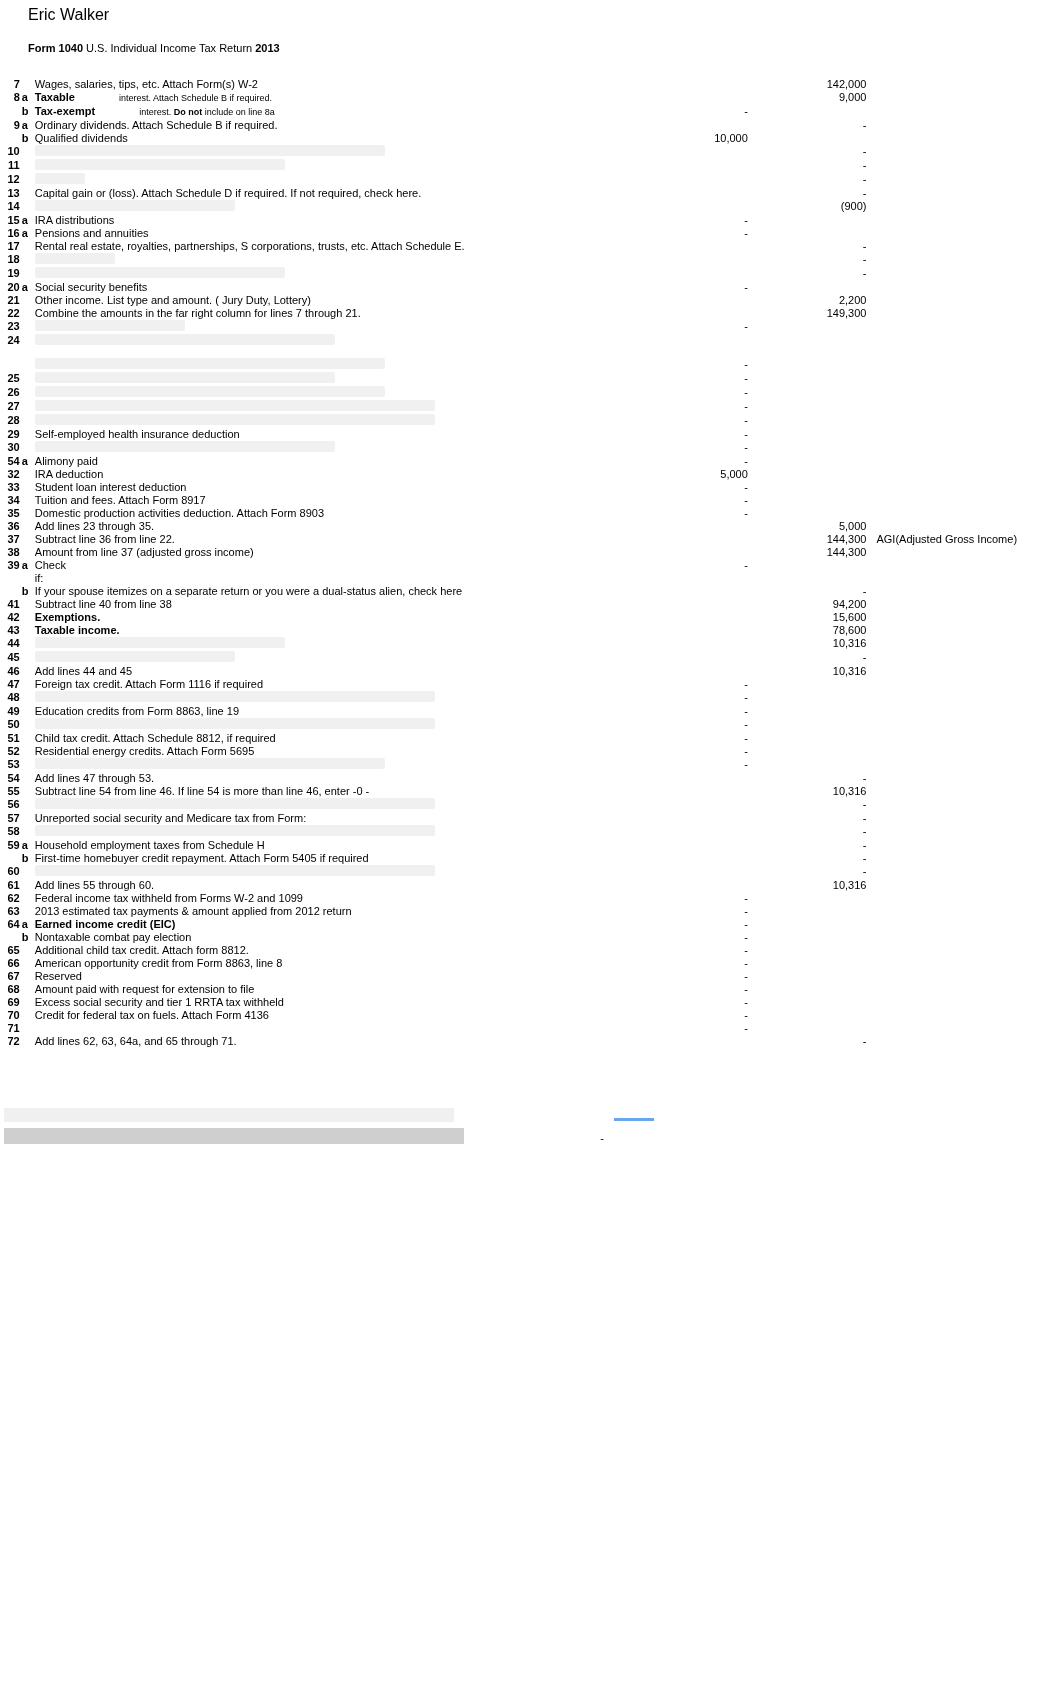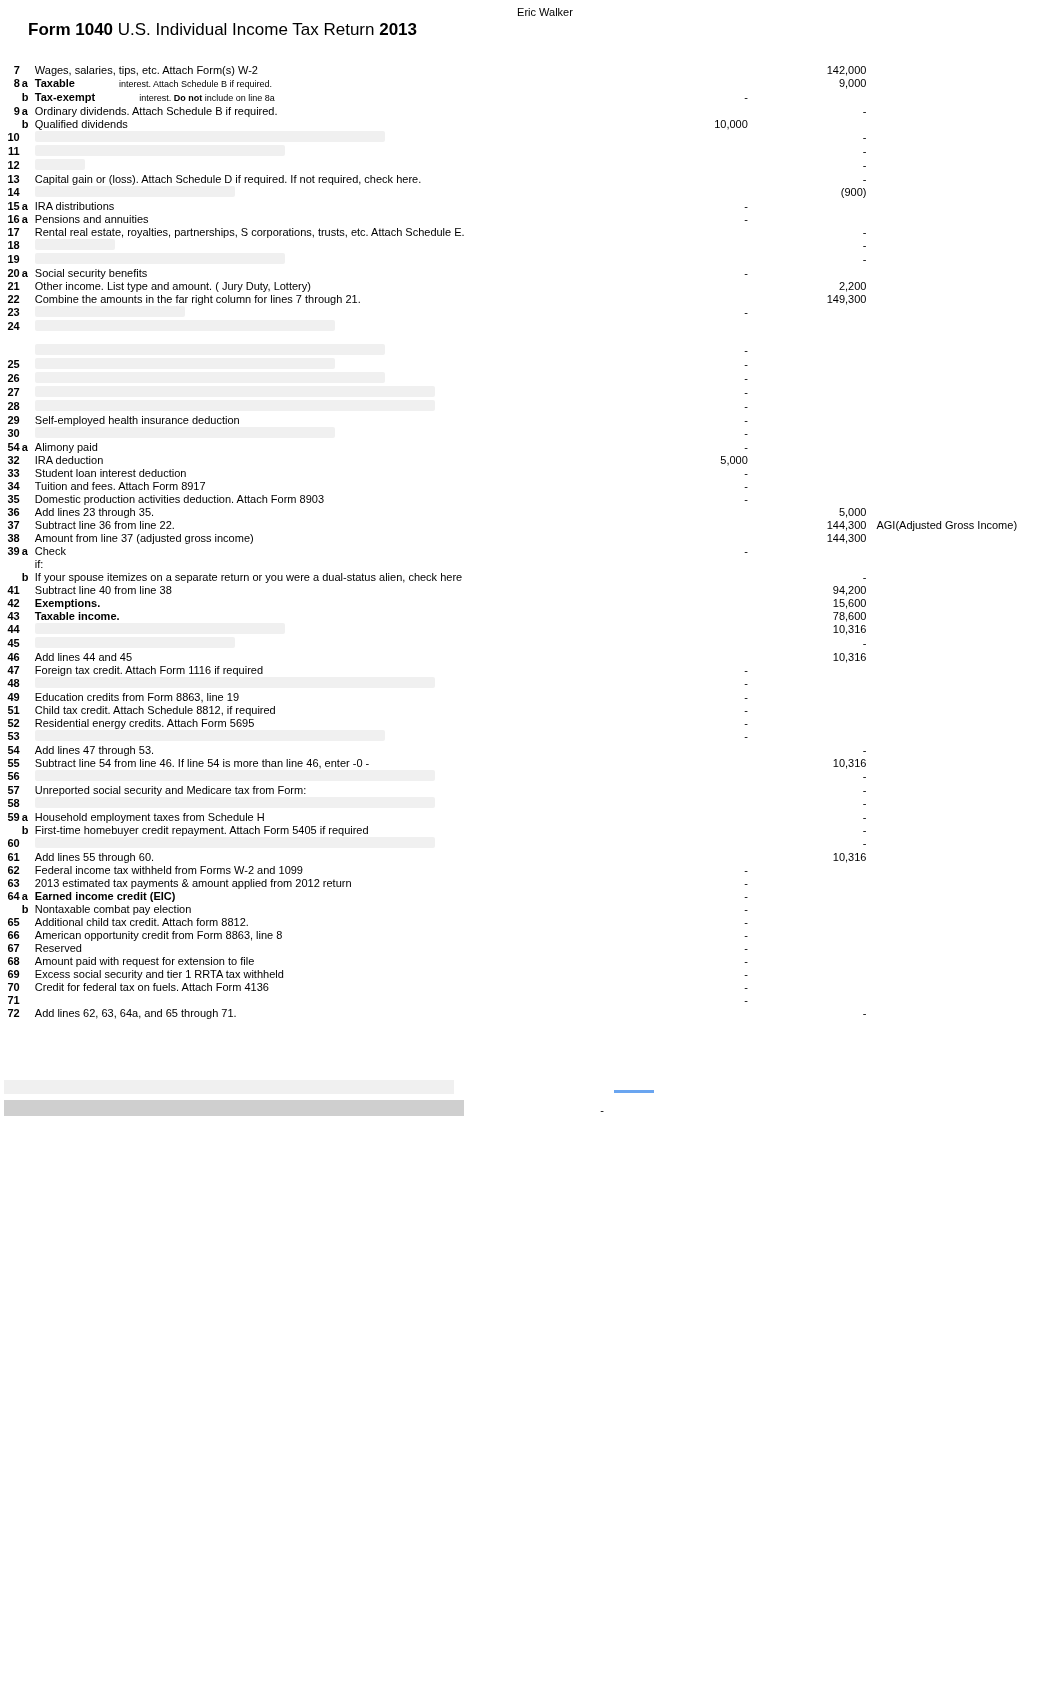--- a/index.html
+++ b/index.html
@@ -9,26 +9,25 @@
     margin: 0;
     padding: 6px 0 0 0;
     width: 1062px;
     color: #000;
   }
   .header {
     padding-left: 28px;
     margin-bottom: 24px;
   }
   .name {
+    font-size: 16px;
+  }
+  .form-title {
     font-size: 11px;
-    text-align: center;
-  }
-  .form-title {
-    font-size: 17px;
-    margin-top: 2px;
+    margin-top: 18px;
   }
   .form-title .bold {
     font-weight: bold;
   }
   .table {
     display: table;
     width: 100%;
     border-collapse: collapse;
   }
   .row {
@@ -478,20 +477,28 @@
       <div class="cell c-sublabel"></div>
       <div class="cell c-desc"><span class="redact w400"></span></div>
       <div class="cell c-col1">-</div>
       <div class="cell c-col2"></div>
       <div class="cell c-side"></div>
     </div>
     <div class="row">
       <div class="cell c-lineno">49</div>
       <div class="cell c-sublabel"></div>
       <div class="cell c-desc">Education credits from Form 8863, line 19</div>
+      <div class="cell c-col1">-</div>
+      <div class="cell c-col2"></div>
+      <div class="cell c-side"></div>
+    </div>
+    <div class="row">
+      <div class="cell c-lineno">50</div>
+      <div class="cell c-sublabel"></div>
+      <div class="cell c-desc"><span class="redact w400"></span></div>
       <div class="cell c-col1">-</div>
       <div class="cell c-col2"></div>
       <div class="cell c-side"></div>
     </div>
     <div class="row">
       <div class="cell c-lineno">51</div>
       <div class="cell c-sublabel"></div>
       <div class="cell c-desc">Child tax credit. Attach Schedule 8812, if required</div>
       <div class="cell c-col1">-</div>
       <div class="cell c-col2"></div>

